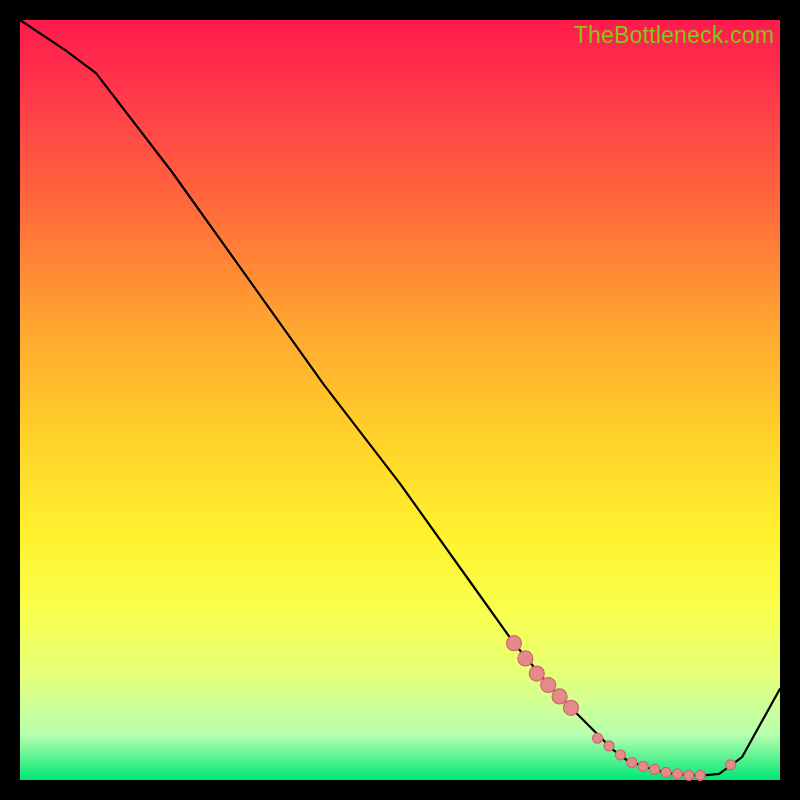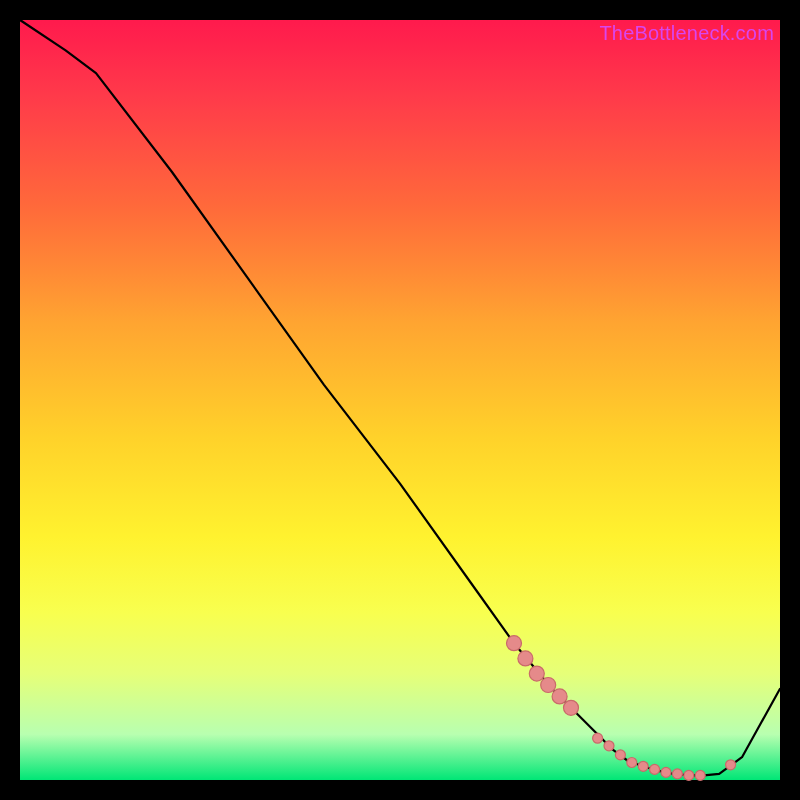--- a/index.html
+++ b/index.html
@@ -36,22 +36,22 @@
       #f8ff4f 78%,
       #e6ff78 86%,
       #b8ffb0 94%,
       #00e676 100%
     );
   }
   .watermark {
     position: absolute;
     top: 2px;
     right: 6px;
-    color: #d946ef;
-    font-size: 20px;
+    color: #84cc16;
+    font-size: 23px;
     font-weight: 500;
     letter-spacing: 0.2px;
     user-select: none;
   }
   svg.curve {
     position: absolute;
     left: 0;
     top: 0;
     width: 760px;
     height: 760px;

